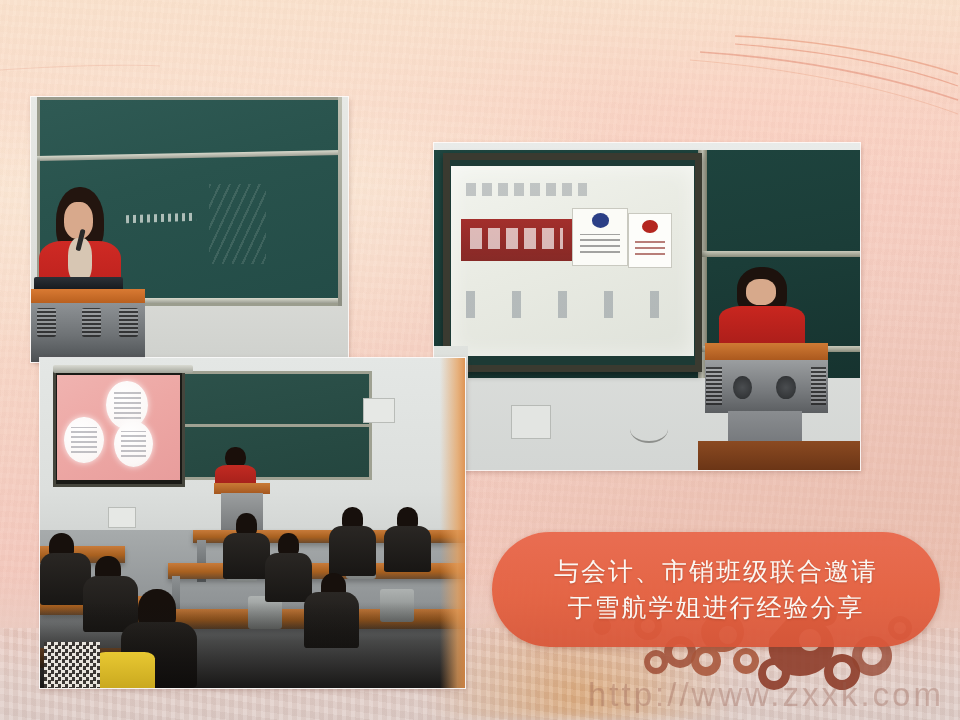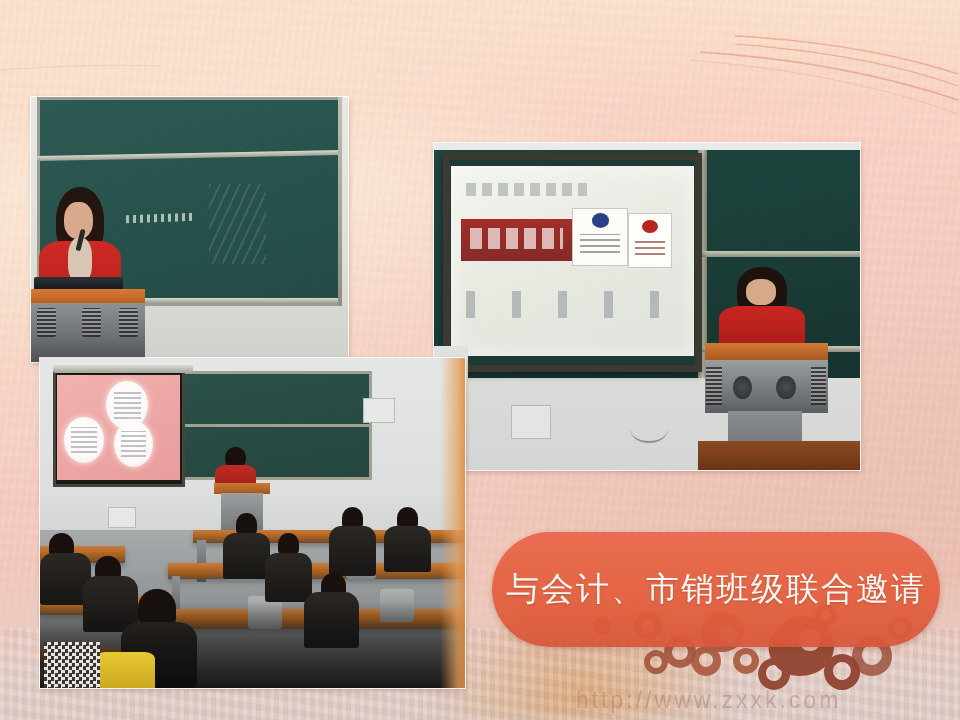--- a/index.html
+++ b/index.html
@@ -252,35 +252,35 @@
     border-radius: 58px;
     box-shadow: 0 2px 6px rgba(120,50,30,0.28);
     display: flex;
     flex-direction: column;
     align-items: center;
     justify-content: center;
     opacity: .94;
   }
   .caption-line {
     color: #fdfbf7;
-    font-size: 33px;
+    font-size: 25px;
     font-weight: normal;
     letter-spacing: 2px;
     line-height: 1.42;
     white-space: nowrap;
     text-shadow: 0 1px 2px rgba(140,50,30,0.45);
     text-align: right;
   }
 
   
   #watermark {
     position: absolute;
-    left: 576px; bottom: 6px;
+    left: 588px; bottom: 6px;
     font-family: "Liberation Sans", sans-serif;
-    font-size: 23px;
+    font-size: 33px;
     letter-spacing: 3px;
     color: rgba(150,95,80,0.34);
     white-space: nowrap;
     user-select: none;
   }
 </style>
 </head>
 <body>
 
 <div id="slide">
@@ -449,17 +449,18 @@
 
       <div class="p3-dark"></div>
       <div class="p3-yellow"></div>
       <div class="p3-check"></div>
       <div class="p3-warmedge"></div>
     </div>
   </div>
 
   <div id="caption-box">
     <div class="caption-line">与会计、市销班级联合邀请</div>
+    <div class="caption-line">于雪航学姐进行经验分享</div>
   </div>
 
   <div id="watermark">http://www.zxxk.com</div>
 
 </div>
 
 </body></html>

